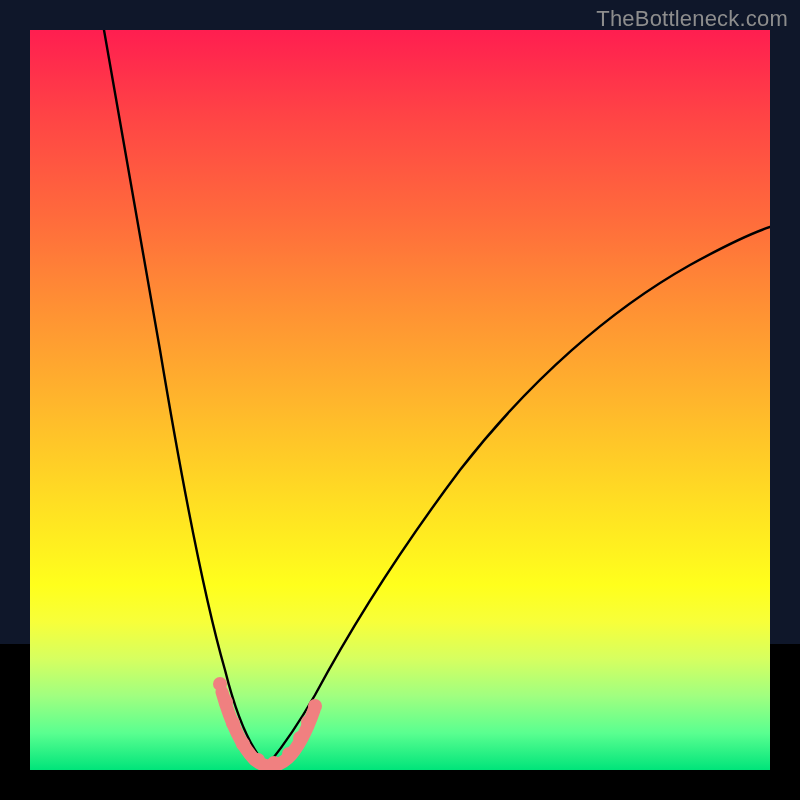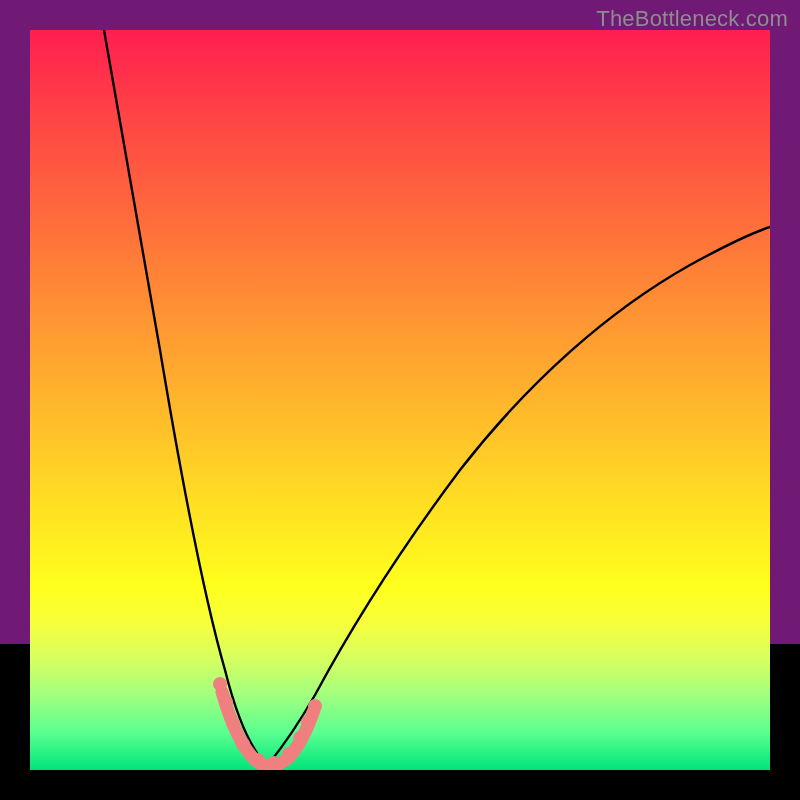--- a/index.html
+++ b/index.html
@@ -1,21 +1,21 @@
 <!DOCTYPE html>
 <html><head>
 <meta charset="utf-8">
 <style>
   * { margin: 0; padding: 0; box-sizing: border-box; }
   html, body { width: 800px; height: 800px; overflow: hidden; background: #000; }
   .frame {
     position: relative;
     width: 800px;
     height: 644px;
-    background: #701a75;
+    background: #0f172a;
   }
   .plot-area {
     position: absolute;
     left: 30px;
     top: 30px;
     width: 740px;
     height: 740px;
     background: linear-gradient(
       to bottom,
       #ff1e50 0%,

